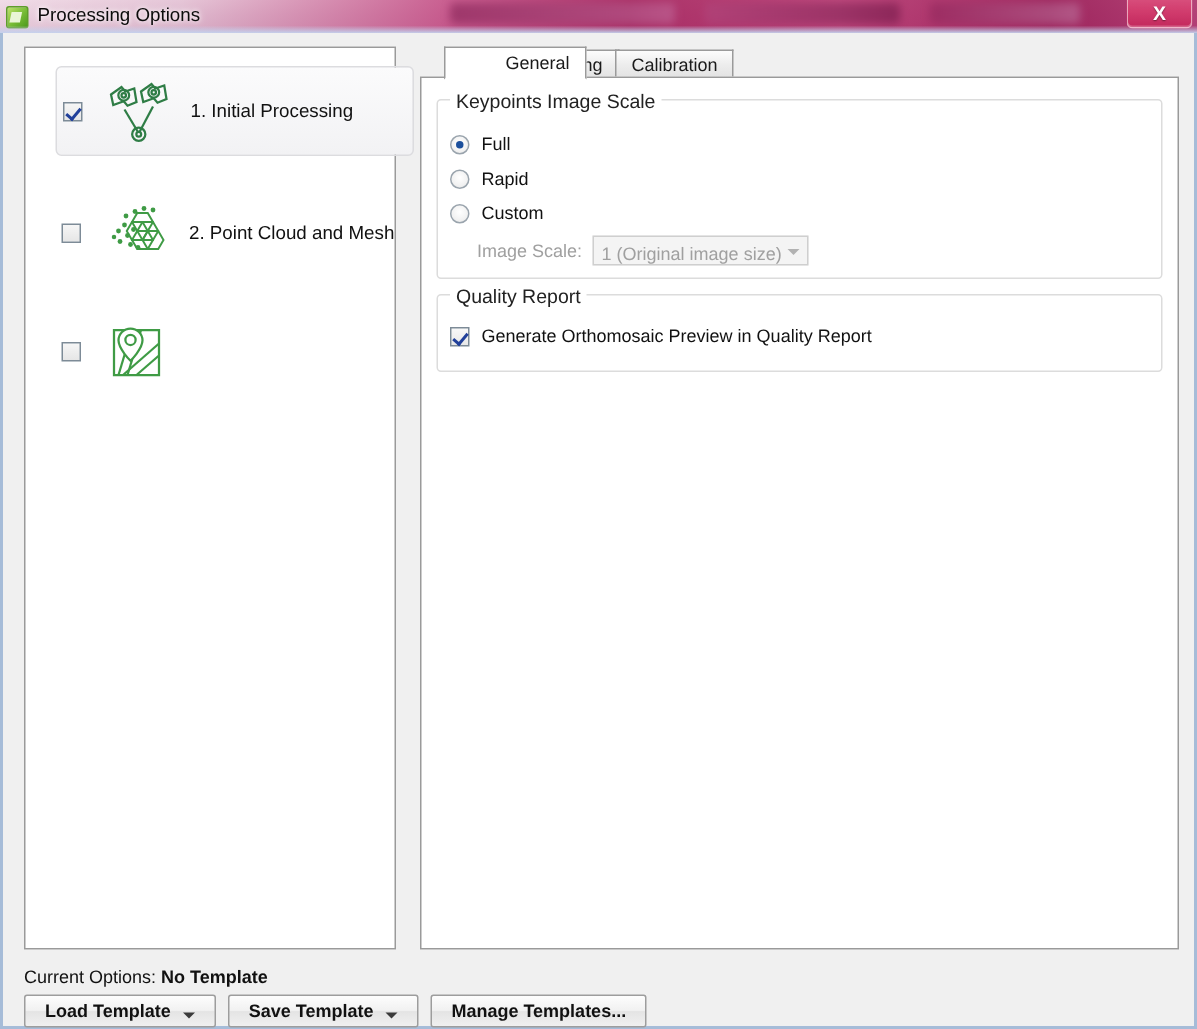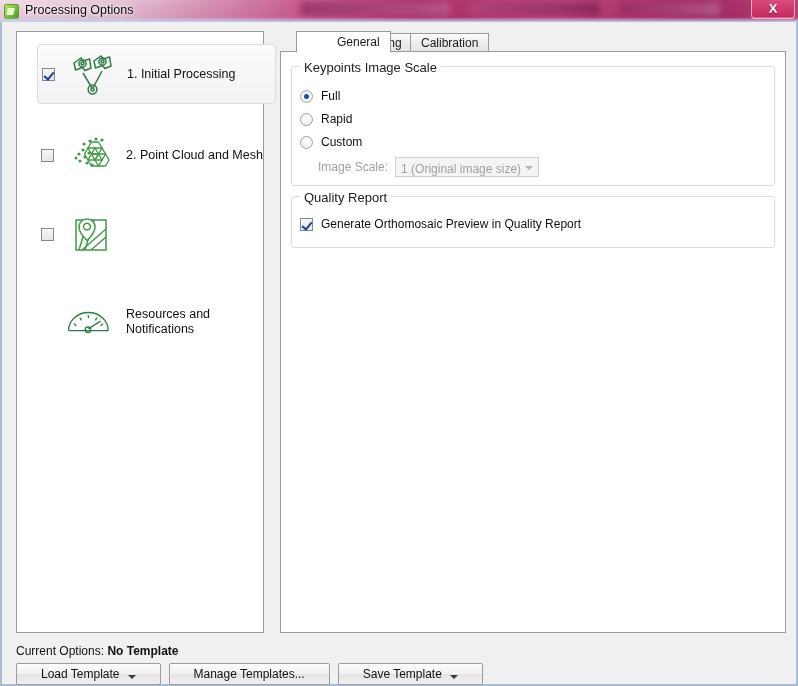--- a/index.html
+++ b/index.html
@@ -359,31 +359,32 @@
   #footer-buttons {
     position: absolute;
     left: 14px;
     top: 641px;
     display: flex;
     gap: 8px;
   }
   .btn {
     height: 22px;
     line-height: 20px;
-    padding: 0 24px;
+    padding: 0 13px;
     font-size: 12px;
     color: #111;
     background: linear-gradient(to bottom,#fdfdfd 0%, #f1f1f1 48%, #e4e4e4 52%, #f0f0f0 100%);
     border: 1px solid #9d9d9d;
     border-radius: 2px;
     box-sizing: border-box;
     cursor: pointer;
     display: flex;
     align-items: center;
     white-space: nowrap;
+    font-weight: bold;
   }
   .btn .split-arrow {
     margin-left: 8px;
     width: 0; height: 0;
     border-left: 4px solid transparent;
     border-right: 4px solid transparent;
     border-top: 4px solid #3a3a3a;
     position: relative;
     top: 3px;
   }
@@ -469,39 +470,20 @@
               <path d="M28 10 L19 40"></path>
               <path d="M40 19 L16 40"></path>
               <path d="M40 27 L25 40"></path>
               <path d="M21 9 c-4.4 0 -8 3.5 -8 7.9 0 5.8 8 13.6 8 13.6 s8 -7.8 8 -13.6 c0 -4.4 -3.6 -7.9 -8 -7.9 z" fill="#ffffff"></path>
               <circle cx="21" cy="16.6" r="3.4"></circle>
             </g>
           </svg>
         </div>
       </div>
 
-      <div class="step-item" style="top:262px;height:56px;">
-        <div class="step-check" style="visibility:hidden;"></div>
-        <div class="step-icon">
-          <svg width="58" height="40" viewBox="0 0 58 40">
-            <g fill="none" stroke="#2f7d46" stroke-width="1.5">
-              <path d="M3 30 A23 21 0 0 1 49 30"></path>
-              <path d="M3 30 h46"></path>
-              <path d="M9 22 l3 2.4"></path>
-              <path d="M16 15 l2 3"></path>
-              <path d="M26 12 l0 3.6"></path>
-              <path d="M36 15 l-2 3"></path>
-              <path d="M43 22 l-3 2.4"></path>
-              <path d="M26 28 L40 19"></path>
-              <circle cx="25.5" cy="29" r="3.2"></circle>
-            </g>
-          </svg>
-        </div>
-        <div class="step-label">Resources and Notifications</div>
-      </div>
 
     </div>
 
     <div id="tab-strip">
       <div class="tab active" id="tab-general">General</div>
       <div class="tab" id="tab-matching">Matching</div>
       <div class="tab" id="tab-calibration">Calibration</div>
     </div>
 
     <div id="tab-panel">
@@ -547,22 +529,22 @@
       <span>Current Options:</span>
       <b>No Template</b>
     </div>
 
     <div id="footer-buttons">
       <div class="btn">
         <span>Load Template</span>
         <span class="split-arrow"></span>
       </div>
       <div class="btn">
-        <span>Manage Templates...</span>
-      </div>
-      <div class="btn">
         <span>Save Template</span>
         <span class="split-arrow"></span>
       </div>
+      <div class="btn">
+        <span>Manage Templates...</span>
+      </div>
     </div>
 
   </div>
 </div>
 
 </body></html>

